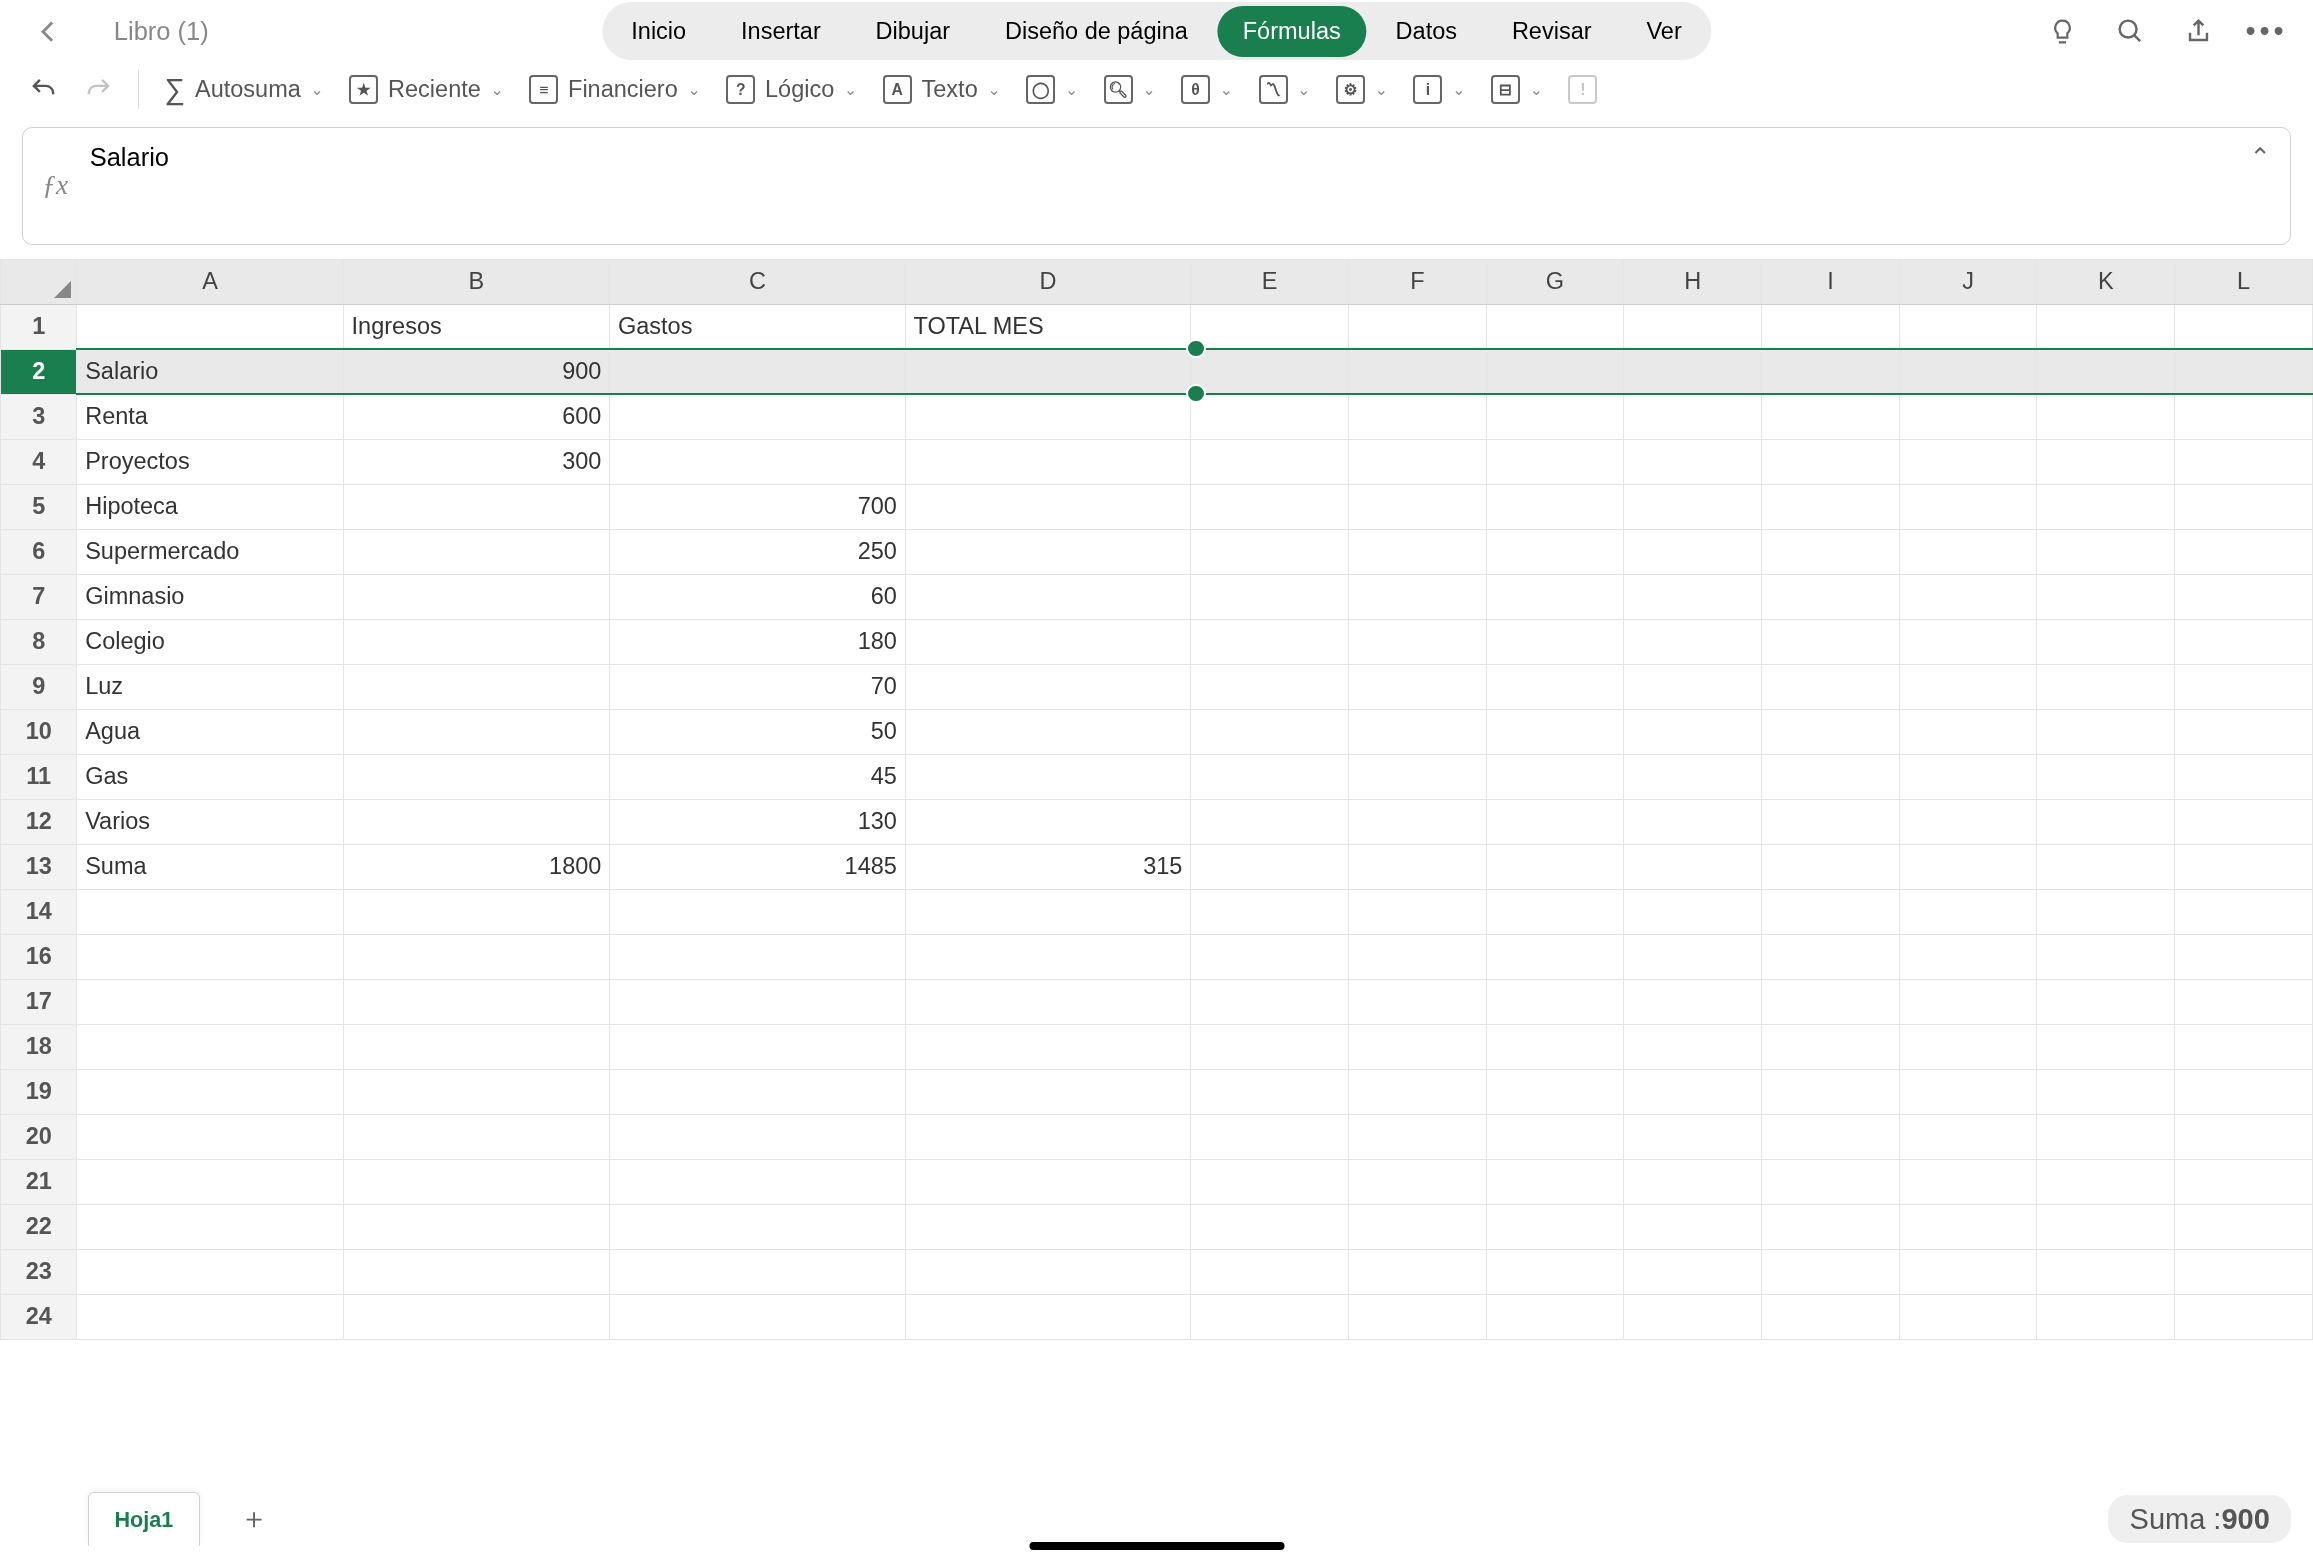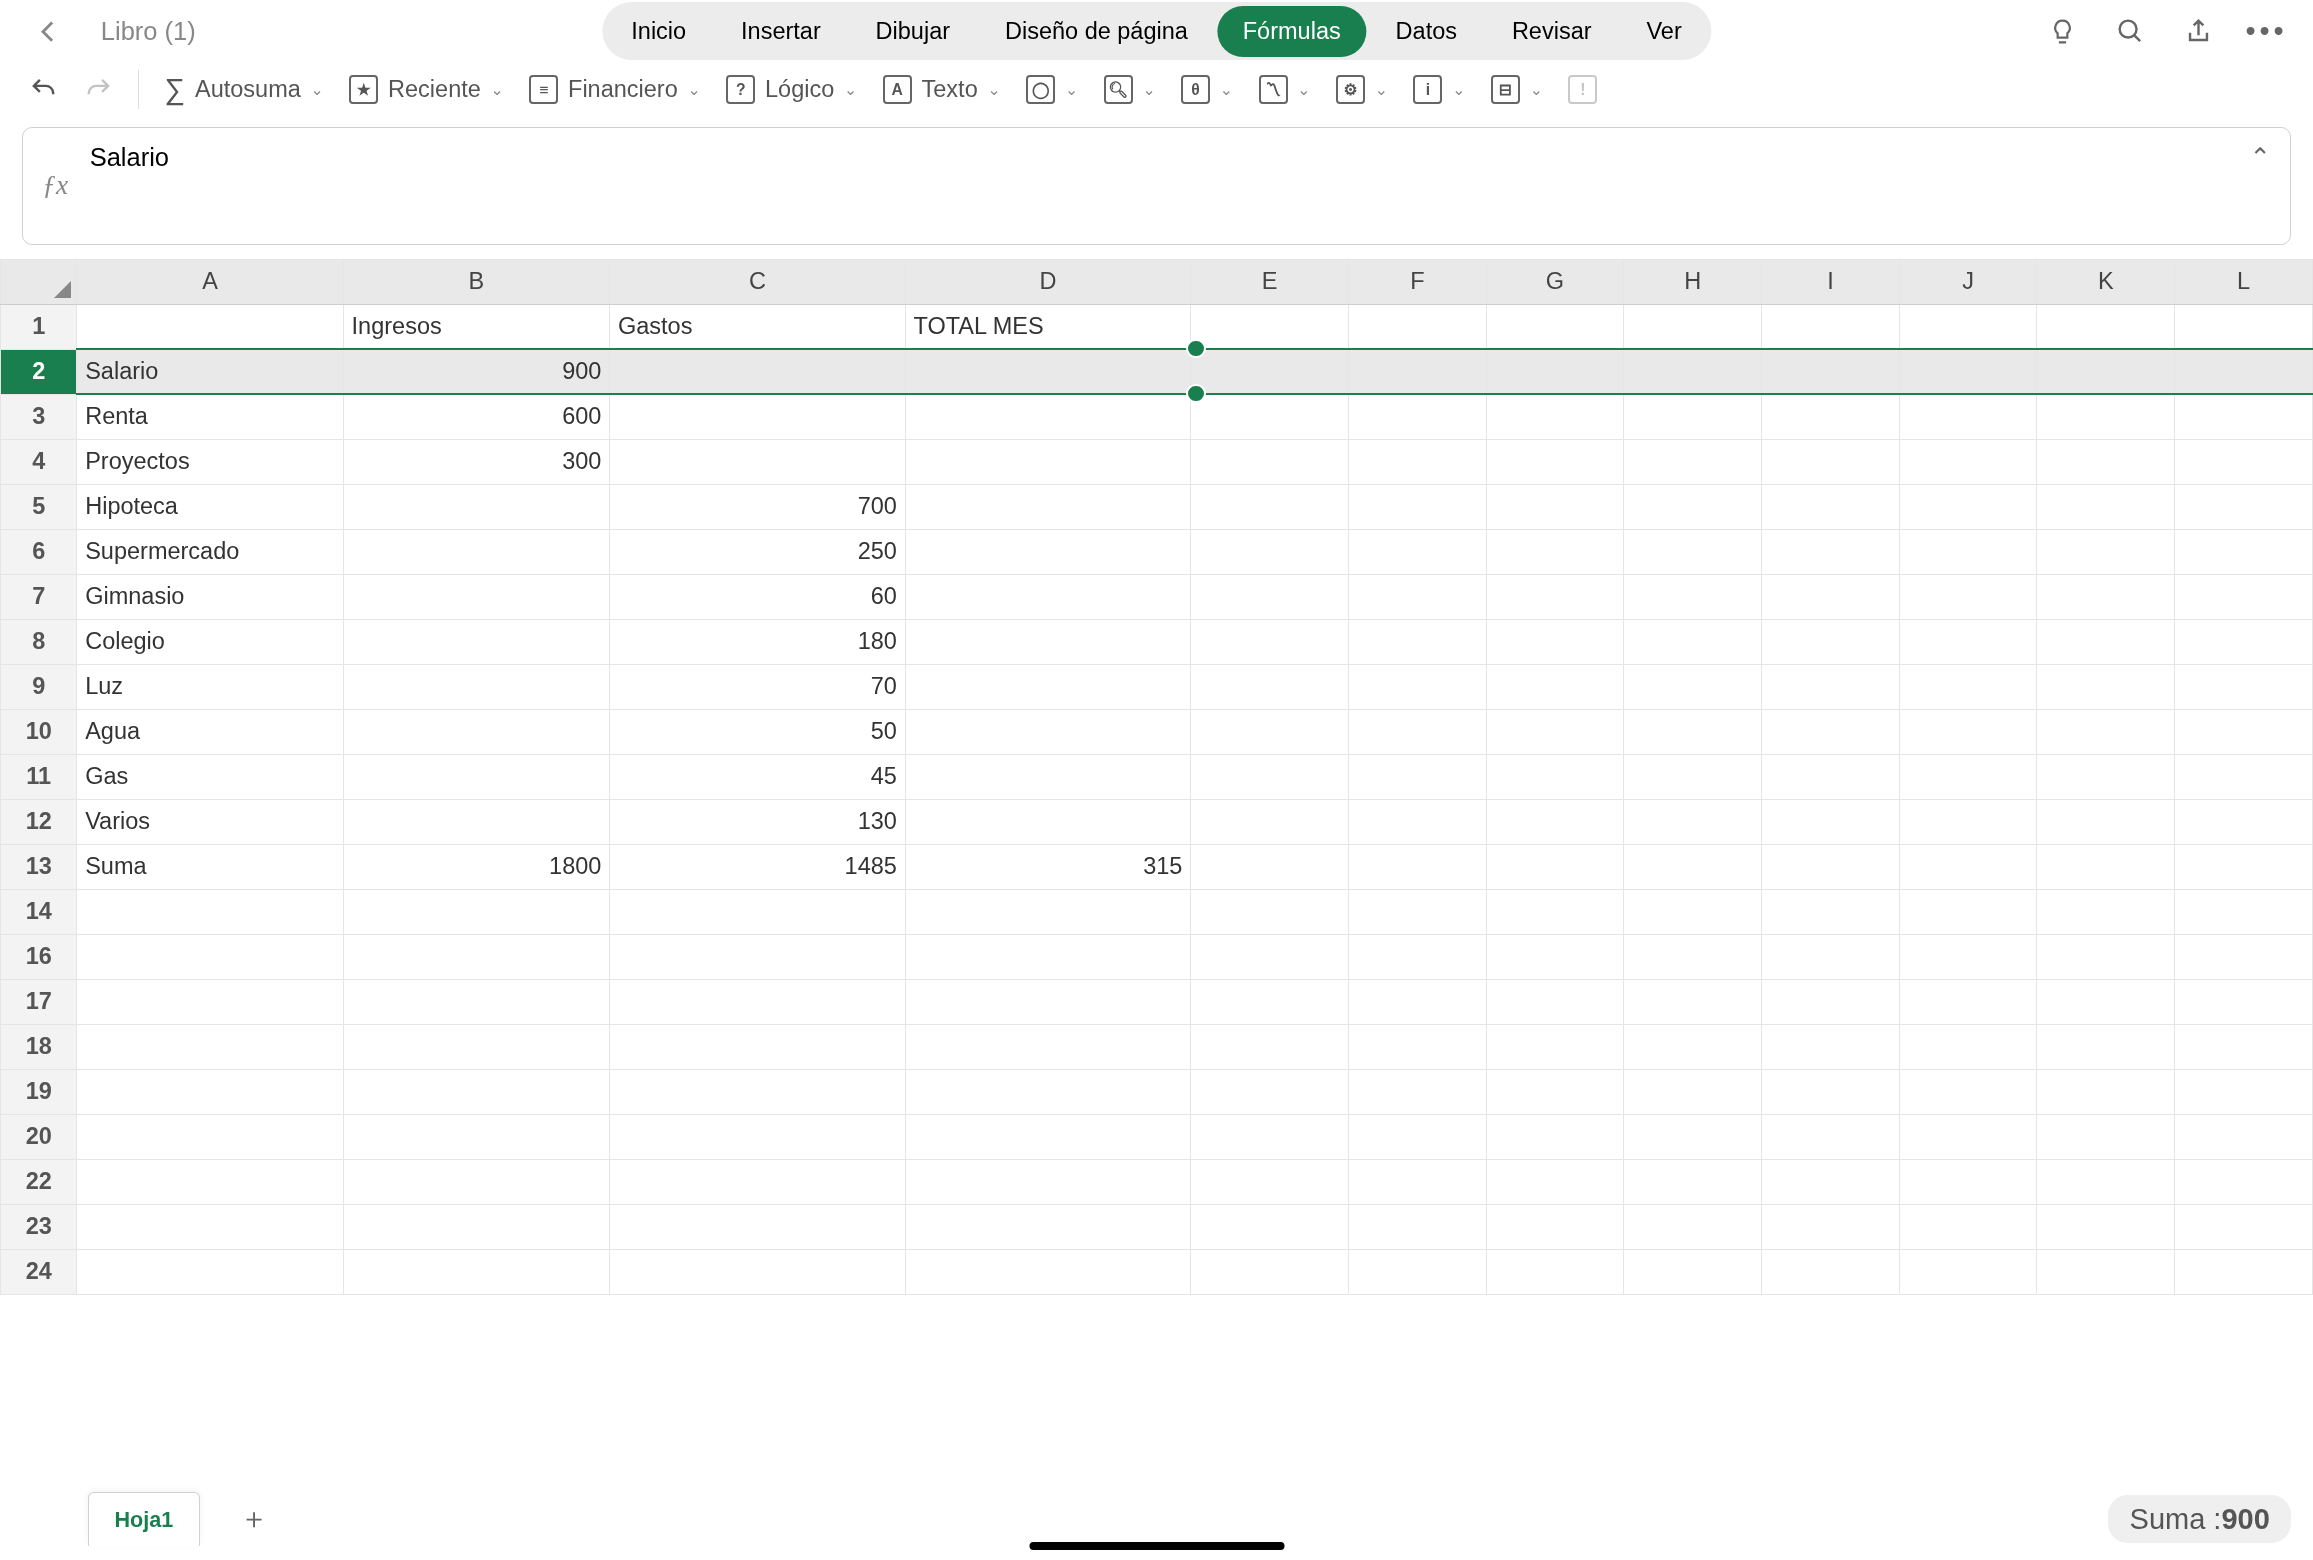--- a/index.html
+++ b/index.html
@@ -21,21 +21,21 @@
     overflow: hidden;
     display: flex;
     flex-direction: column;
   }
 
   
   .titlebar {
     display: flex;
     align-items: center;
     padding: 11.8px 29px 9.8px 29px;
-    gap: 23px;
+    gap: 36px;
   }
   .back-btn {
     width: 39px; height: 39px;
     display: flex; align-items: center; justify-content: center;
     font-size: 29px; color: #888;
   }
   .doc-title {
     font-size: 25.5px;
     color: #888;
     margin-left: 9.8px;
@@ -640,20 +640,35 @@
           <td></td>
           <td></td>
           <td></td>
           <td></td>
           <td></td>
           <td></td>
           <td></td>
           <td></td>
         </tr>
         <tr>
+          <th class="rowhdr">21</th>
+          <td></td>
+          <td></td>
+          <td></td>
+          <td></td>
+          <td></td>
+          <td></td>
+          <td></td>
+          <td></td>
+          <td></td>
+          <td></td>
+          <td></td>
+          <td></td>
+        </tr>
+        <tr>
           <th class="rowhdr">22</th>
           <td></td>
           <td></td>
           <td></td>
           <td></td>
           <td></td>
           <td></td>
           <td></td>
           <td></td>
           <td></td>

